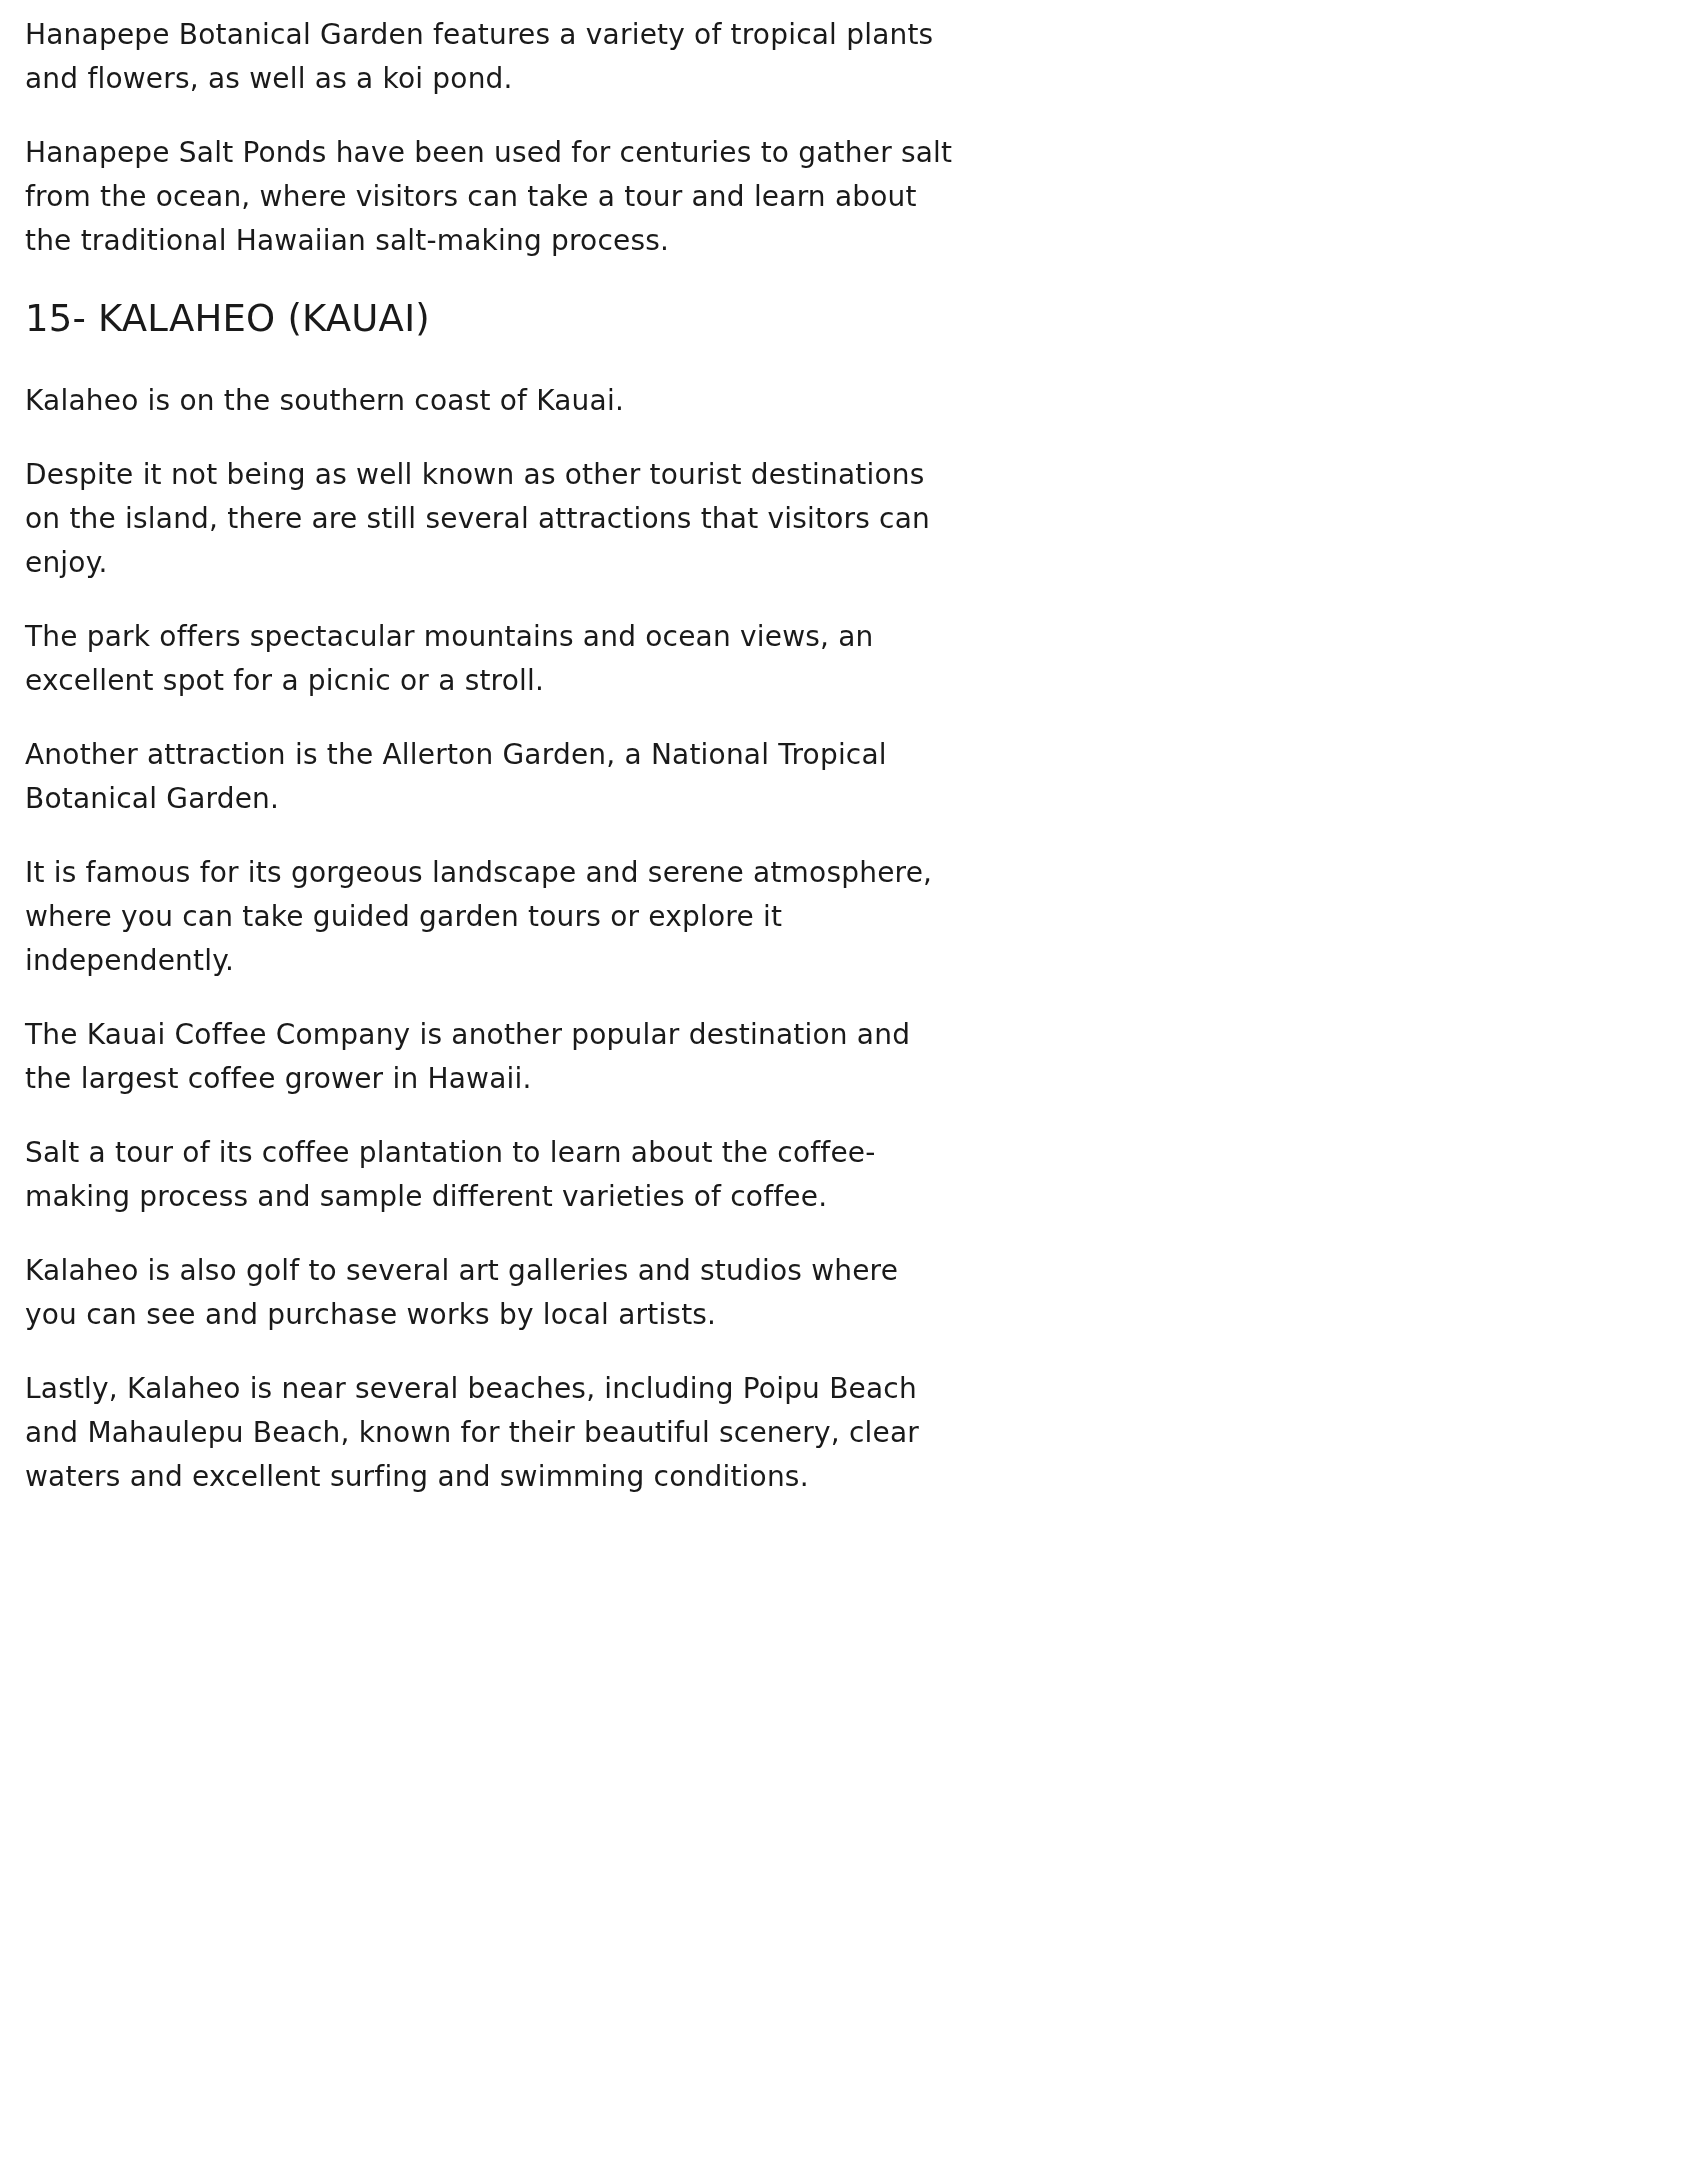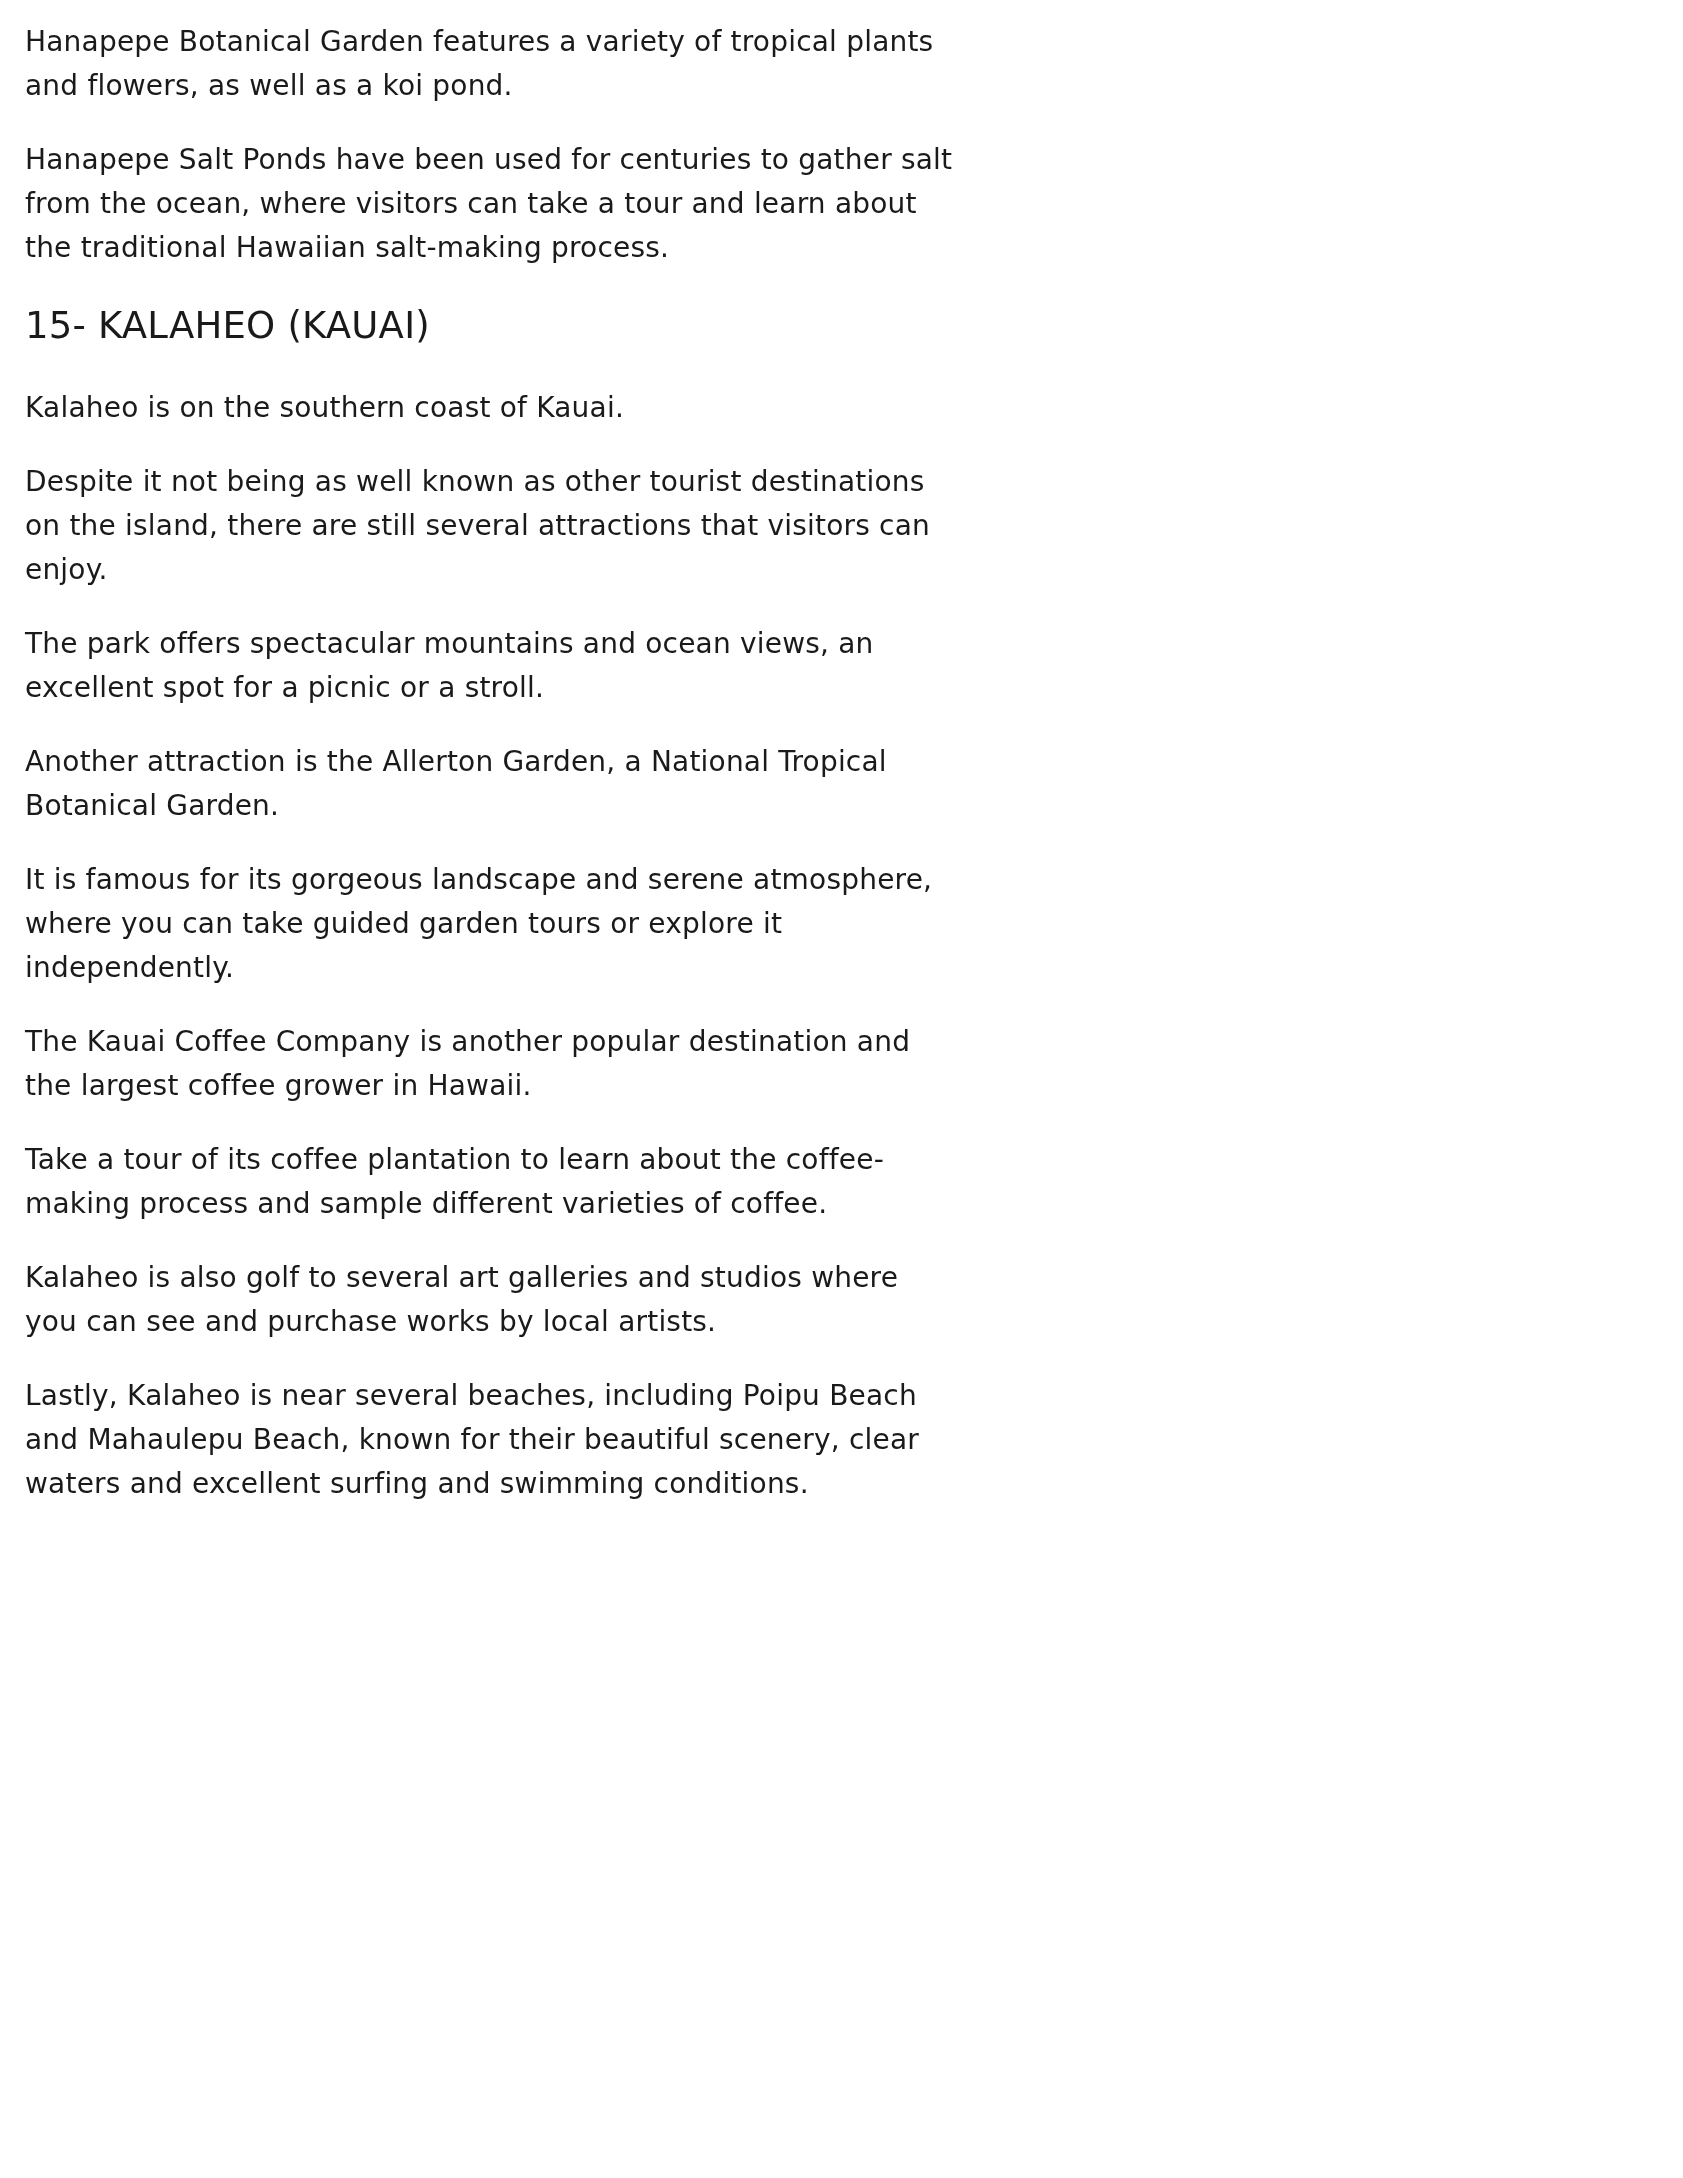--- a/index.html
+++ b/index.html
@@ -25,21 +25,21 @@
 
   .doc-body {
     max-width: 931px;
   }
 
   .doc-body p {
     font-size: 28px;
     line-height: 44px;
     font-weight: 400;
     color: #1a1a1a;
-    margin: 12px 0 30px 0;
+    margin: 5px 0 30px 0;
     letter-spacing: 0.2px;
   }
 
   .doc-body h2 {
     font-size: 37px;
     line-height: 48px;
     font-weight: 400;
     color: #1a1a1a;
     margin: 32px 0 36px 0;
     letter-spacing: 0.2px;
@@ -52,18 +52,18 @@
   <div class="doc-body" id="doc-body">
       <p>Hanapepe Botanical Garden features a variety of tropical plants and flowers, as well as a koi pond.</p>
       <p>Hanapepe Salt Ponds have been used for centuries to gather salt from the ocean, where visitors can take a tour and learn about the traditional Hawaiian salt-making process.</p>
       <h2>15- KALAHEO (KAUAI)</h2>
       <p>Kalaheo is on the southern coast of Kauai.</p>
       <p>Despite it not being as well known as other tourist destinations on the island, there are still several attractions that visitors can enjoy.</p>
       <p>The park offers spectacular mountains and ocean views, an excellent spot for a picnic or a stroll.</p>
       <p>Another attraction is the Allerton Garden, a National Tropical Botanical Garden.</p>
       <p>It is famous for its gorgeous landscape and serene atmosphere, where you can take guided garden tours or explore it independently.</p>
       <p>The Kauai Coffee Company is another popular destination and the largest coffee grower in Hawaii.</p>
-      <p>Take a tour of its coffee plantation to learn about the coffee-making process and sample different varieties of coffee.</p>
+      <p>Salt a tour of its coffee plantation to learn about the coffee-making process and sample different varieties of coffee.</p>
       <p>Kalaheo is also golf to several art galleries and studios where you can see and purchase works by local artists.</p>
       <p>Lastly, Kalaheo is near several beaches, including Poipu Beach and Mahaulepu Beach, known for their beautiful scenery, clear waters and excellent surfing and swimming conditions.</p>
     </div>
 </div>
 
 
 </body></html>

